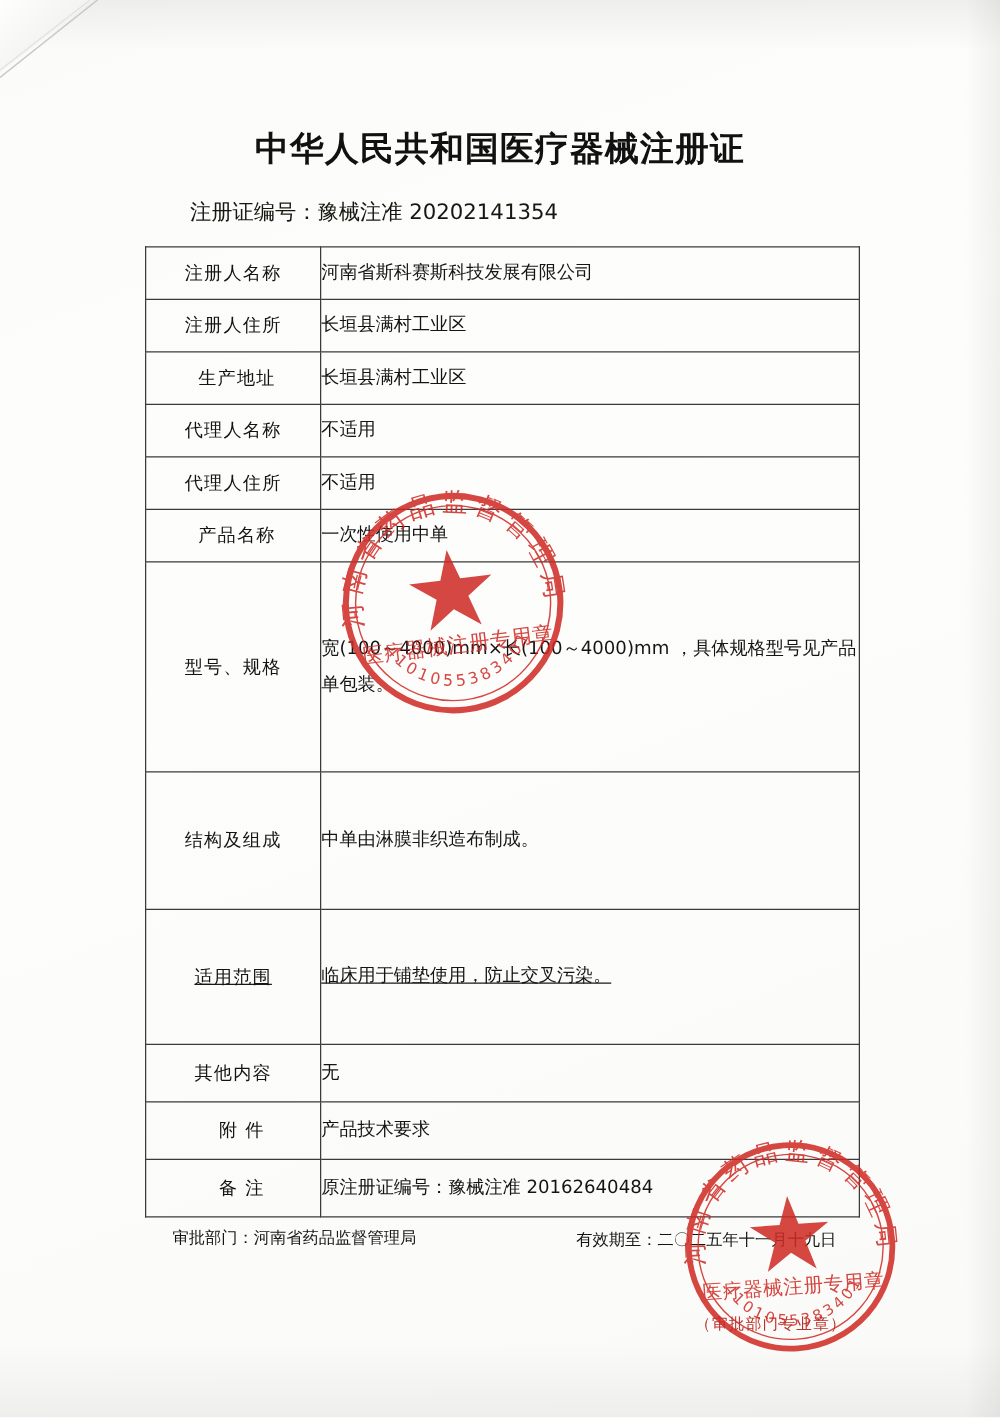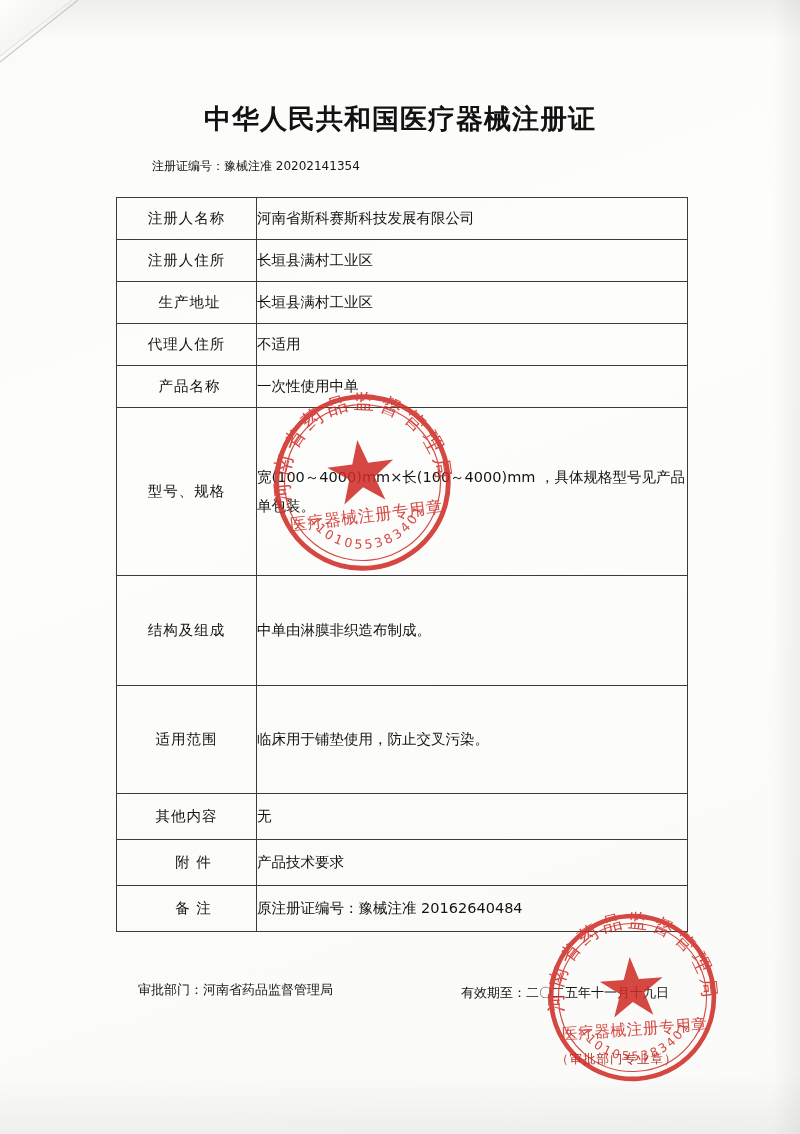--- a/index.html
+++ b/index.html
@@ -73,21 +73,21 @@
     font-weight: 700;
     letter-spacing: 1px;
     font-family: "DejaVu Serif", "Liberation Serif", serif;
     color: #111;
   }
 
   .cert-number {
     position: absolute;
     top: 158px;
     left: 152px;
-    font-size: 12px;
+    font-size: 17px;
     color: #17170f;
     font-family: "DejaVu Sans", "Liberation Sans", sans-serif;
   }
 
   table.main {
     position: absolute;
     top: 197px;
     left: 116px;
     width: 572px;
     border-collapse: collapse;
@@ -203,36 +203,40 @@
         </tr>
         <tr class="row-h-small">
           <td class="label">注册人住所</td>
           <td class="value">长垣县满村工业区</td>
         </tr>
         <tr class="row-h-small">
           <td class="label spaced-1">生产地址</td>
           <td class="value">长垣县满村工业区</td>
         </tr>
         <tr class="row-h-small">
+          <td class="label">代理人名称</td>
+          <td class="value">不适用</td>
+        </tr>
+        <tr class="row-h-small">
           <td class="label">代理人住所</td>
           <td class="value">不适用</td>
         </tr>
         <tr class="row-h-small">
           <td class="label spaced-1">产品名称</td>
           <td class="value">一次性使用中单</td>
         </tr>
         <tr style="height:168px;">
           <td class="label">型号、规格</td>
           <td class="value top">宽(100～4000)mm×长(100～4000)mm ，具体规格型号见产品单包装。</td>
         </tr>
         <tr style="height:110px;margin-left:40px;">
           <td class="label">结构及组成</td>
           <td class="value">中单由淋膜非织造布制成。</td>
         </tr>
-        <tr style="height:108px;">
+        <tr style="height:108px;text-decoration:underline;">
           <td class="label">适用范围</td>
           <td class="value">临床用于铺垫使用，防止交叉污染。</td>
         </tr>
         <tr class="row-h-mid">
           <td class="label">其他内容</td>
           <td class="value">无</td>
         </tr>
         <tr class="row-h-mid">
           <td class="label spaced-2">附 件</td>
           <td class="value">产品技术要求</td>

